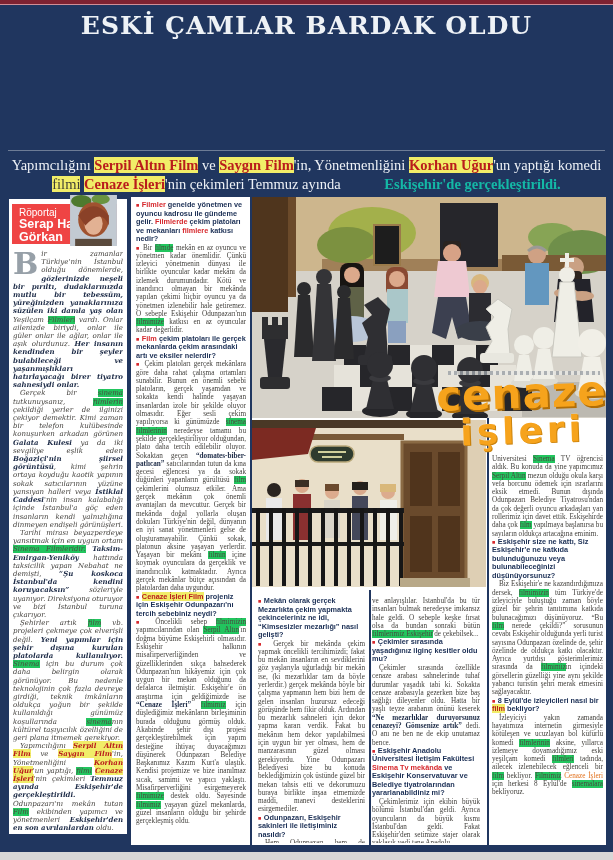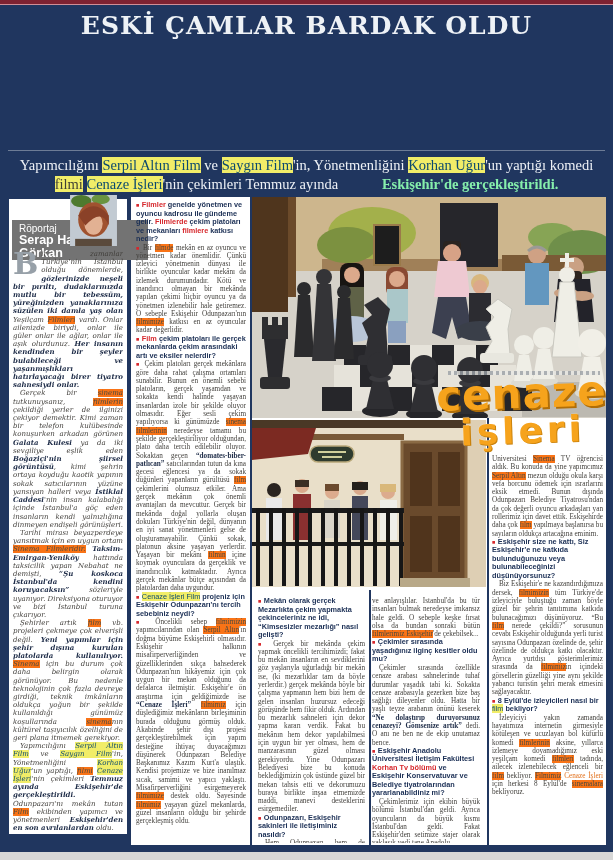--- a/index.html
+++ b/index.html
@@ -22,21 +22,21 @@
   #panel1{left:7px;top:197px;width:122px;height:639px;border:2px solid #20365f;box-sizing:border-box;}
   #panel2{left:131px;top:197px;width:119px;height:648px;}
   #panel3{left:252px;top:197px;width:354px;height:648px;}
   .vdiv{position:absolute;width:2px;background:#20365f;}
   #div1{left:129px;top:197px;height:648px;}
   #div2{left:250px;top:197px;height:648px;}
   #div3{left:369px;top:590px;height:255px;}
   #div4{left:487px;top:418px;height:427px;}
   #bottomstrip{position:absolute;left:0;top:852px;width:613px;height:8px;background:#d7d7d7;}
   
-  #byline{position:absolute;left:12px;top:220px;width:105px;height:40px;background:#737373;padding-left:31px;}
+  #byline{position:absolute;left:12px;top:204px;width:105px;height:40px;background:#ef4444;}
   #byline .lbl{position:absolute;left:7px;top:3px;font:10px/11px "Liberation Sans",sans-serif;color:#fff;}
   #byline .nm{position:absolute;left:7px;top:14px;font:bold 12.5px/12.5px "Liberation Sans",sans-serif;color:#fff;}
   #authorphoto{position:absolute;left:70px;top:195px;width:47px;height:51px;}
   
   #chessphoto{position:absolute;left:252px;top:197px;width:354px;height:221px;}
   #arastaphoto{position:absolute;left:252px;top:420px;width:234px;height:167px;}
   #creditstrip{position:absolute;left:448px;top:371px;width:152px;height:4px;
     background:repeating-linear-gradient(90deg,#9aa0a6 0 3px,#e8e8e4 3px 6px);opacity:.8;}
   #filmlogo{position:absolute;left:436px;top:374px;width:172px;text-align:center;transform:rotate(-2deg);
             font-family:"DejaVu Sans",sans-serif;font-weight:bold;color:#f6a31c;}
@@ -55,25 +55,25 @@
   #col4{left:372px;top:597px;width:108px;height:246px;}
   #col5{left:492px;top:455px;width:111px;height:388px;}
   .t-p{text-indent:7px;}
   .t-q{font-family:"Liberation Sans",sans-serif;font-weight:bold;font-style:normal;color:#1b2f55;
        font-size:7.3px;line-height:8.5px;margin:3px 0 1px;text-align:left;text-indent:0;}
   .bullet{color:#d6272c;font-size:5.5px;font-style:normal;margin-right:1px;}
   .dropcap{float:left;font:bold 30px/25px "DejaVu Serif",serif;font-style:normal;
            color:#97a0a8;margin:1px 3px 0 0;}
   .sg-b{font-weight:bold;color:#1d2b47;}
   .sg-r{font-weight:bold;color:#d6272c;}
-  .sg-y{background:#f97316;color:#4a4a40;}
-  .sg-yb{background:#f1ed68;color:#0c4a6e;font-weight:normal;}
+  .sg-y{background:#22c55e;color:#4a4a40;}
+  .sg-yb{background:#f1ed68;color:#b91c1c;font-weight:bold;}
   .sg-i{}
   .sg-o{color:#e2711d;}
-  .sg-w{font-weight:bold;color:#86efac;margin-left:40px;}
+  .sg-w{font-weight:bold;color:#14b8a6;margin-left:40px;}
   #subtitle .sg-y{background:#f1ed68;color:#3f3f34;}
 </style>
 </head>
 <body>
 
 <div id="page">
 
   <div id="topbar"></div>
   <div id="kicker">ESKİ ÇAMLAR BARDAK OLDU</div>
   <div id="headline">
@@ -300,22 +300,22 @@
     </div>
   <div id="col3" class="col">
       <p class="para t-q"><span class="bullet">■ </span>Mekân olarak gerçek Mezarlıkta çekim yapmakta çekinceleriniz ne idi, “Kimsesizler mezarlığı” nasıl gelişti?</p>
       <p class="para t-a"><span class="bullet">■ </span>Gerçek bir mekânda çekim yapmak öncelikli tercihimizdi; fakat bu mekân insanların en sevdiklerini göz yaşlarıyla uğurladığı bir mekân ise, <span class="sg-i">(ki mezarlıklar tam da böyle yerlerdir.)</span> gerçek mekânda böyle bir çalışma yapmanın hem bizi hem de gelen insanları huzursuz edeceği görüşünde hem fikir olduk. Ardından bu mezarlık sahneleri için dekor yapma kararı verdik. Fakat bu mekânın hem dekor yapılabilmesi için uygun bir yer olması, hem de manzarasının güzel olması gerekiyordu. Yine Odunpazarı Belediyesi bize bu konuda beklediğimizin çok üstünde güzel bir mekan tahsis etti ve dekorumuzu buraya birlikte inşaa etmemizde maddi, manevi desteklerini esirgemediler.</p>
       <p class="para t-q"><span class="bullet">■ </span>Odunpazarı, Eskişehir sakinleri ile iletişiminiz nasıldı?</p>
       <p class="para t-p">Hem Odunpazarı hem de Eskişehir halkı çok yardımsever ve ilgili insanlar. Oldukça çağdaş</p>
     </div>
   <div id="col4" class="col">
       <p class="para t-cont">ve anlayışlılar. İstanbul'da bu tür insanları bulmak neredeyse imkansız hale geldi. O sebeple keşke fırsat olsa da bundan sonraki bütün <span class="sg-y">filmlerimiz Eskişehir</span>'de çekebilsek...</p>
       <p class="para t-q"><span class="bullet">■ </span>Çekimler sırasında yaşadığınız ilginç kesitler oldu mu?</p>
-      <p class="para t-p">Çekimler sırasında özellikle cenaze arabası sahnelerinde tuhaf durumlar yaşadık tabi ki. Sokakta cenaze arabasıyla gezerken bize baş sağlığı dileyenler oldu. Hatta bir yaşlı teyze arabanın önünü keserek <span class="sg-b">“Ne dolaştırıp duruyorsunuz cenazeyi? Gömsenize artık”</span> dedi. O anı ne ben ne de ekip unutamaz bence.</p>
-      <p class="para t-q"><span class="bullet">■ </span>Eskişehir Anadolu Üniversitesi İletişim Fakültesi <span class="sg-r">Korhan Tv bölümü</span> ve Eskişehir Konservatuvar ve Belediye tiyatrolarından yararlanabildiniz mi?</p>
+      <p class="para t-p">Çekimler sırasında özellikle cenaze arabası sahnelerinde tuhaf durumlar yaşadık tabi ki. Sokakta cenaze arabasıyla gezerken bize baş sağlığı dileyenler oldu. Hatta bir yaşlı teyze arabanın önünü keserek <span class="sg-b">“Ne mezarlıklar duruyorsunuz cenazeyi? Gömsenize artık”</span> dedi. O anı ne ben ne de ekip unutamaz bence.</p>
+      <p class="para t-q"><span class="bullet">■ </span>Eskişehir Anadolu Üniversitesi İletişim Fakültesi <span class="sg-r">Sinema Tv mekânda</span> ve Eskişehir Konservatuvar ve Belediye tiyatrolarından yararlanabildiniz mi?</p>
       <p class="para t-p">Çekimlerimiz için ekibin büyük bölümü İstanbul'dan geldi. Ayrıca oyuncuların da büyük kısmı İstanbul'dan geldi. Fakat Eskişehir'den setimize stajer olarak yaklaşık yedi tane Anadolu</p>
     </div>
   <div id="col5" class="col">
       <p class="para t-cont">Üniversitesi <span class="sg-y">Sinema</span> TV öğrencisi aldık. Bu konuda da yine yapımcımız <span class="sg-y">Serpil Altın</span> mezun olduğu okula karşı vefa borcunu ödemek için ısrarlarını eksik etmedi. Bunun dışında Odunpazarı Belediye Tiyatrosu'ndan da çok değerli oyuncu arkadaşları yan rollerimiz için davet ettik. Eskişehirde daha çok <span class="sg-y">film</span> yapılmaya başlanırsa bu sayıların oldukça artacağına eminim.</p>
       <p class="para t-q"><span class="bullet">■ </span>Eskişehir size ne kattı, Siz Eskişehir'e ne katkıda bulunduğunuzu veya bulunabileceğinizi düşünüyorsunuz?</p>
       <p class="para t-p">Biz Eskişehir'e ne kazandırdığımıza dersek, <span class="sg-y">filmimizin</span> tüm Türkiye'de izleyiciyle buluştuğu zaman böyle güzel bir şehrin tanıtımına katkıda bulunacağımızı düşünüyoruz. “Bu <span class="sg-y">film</span> nerede çekildi?” sorusunun cevabı Eskişehir olduğunda yerli turist sayısına Odunpazarı özelinde de, şehir özelinde de oldukça katkı olacaktır. Ayrıca yurtdışı gösterimlerimiz sırasında da <span class="sg-y">filmimiz</span>in içindeki görsellerin güzelliği yine aynı şekilde yabancı turistin şehri merak etmesini sağlayacaktır.</p>
       <p class="para t-q"><span class="bullet">■ </span>8 Eylül'de izleyicileri nasıl bir <span class="sg-yb">film</span> bekliyor?</p>
       <p class="para t-p">İzleyiciyi yakın zamanda hayatımıza internetin girmesiyle kötüleşen ve ucuzlayan bol küfürlü komedi <span class="sg-y">filmlerinin</span> aksine, yıllarca izlemeye doyamadığımız eski yeşilçam komedi <span class="sg-y">filmleri</span> tadında, ailecek izlenebilecek eğlenceli bir <span class="sg-y">film</span> bekliyor. <span class="sg-y">Filmimiz</span> <span class="sg-o">Cenaze İşleri</span> için herkesi 8 Eylül'de <span class="sg-y">sinemalara</span> bekliyoruz.</p>
     </div>
 

